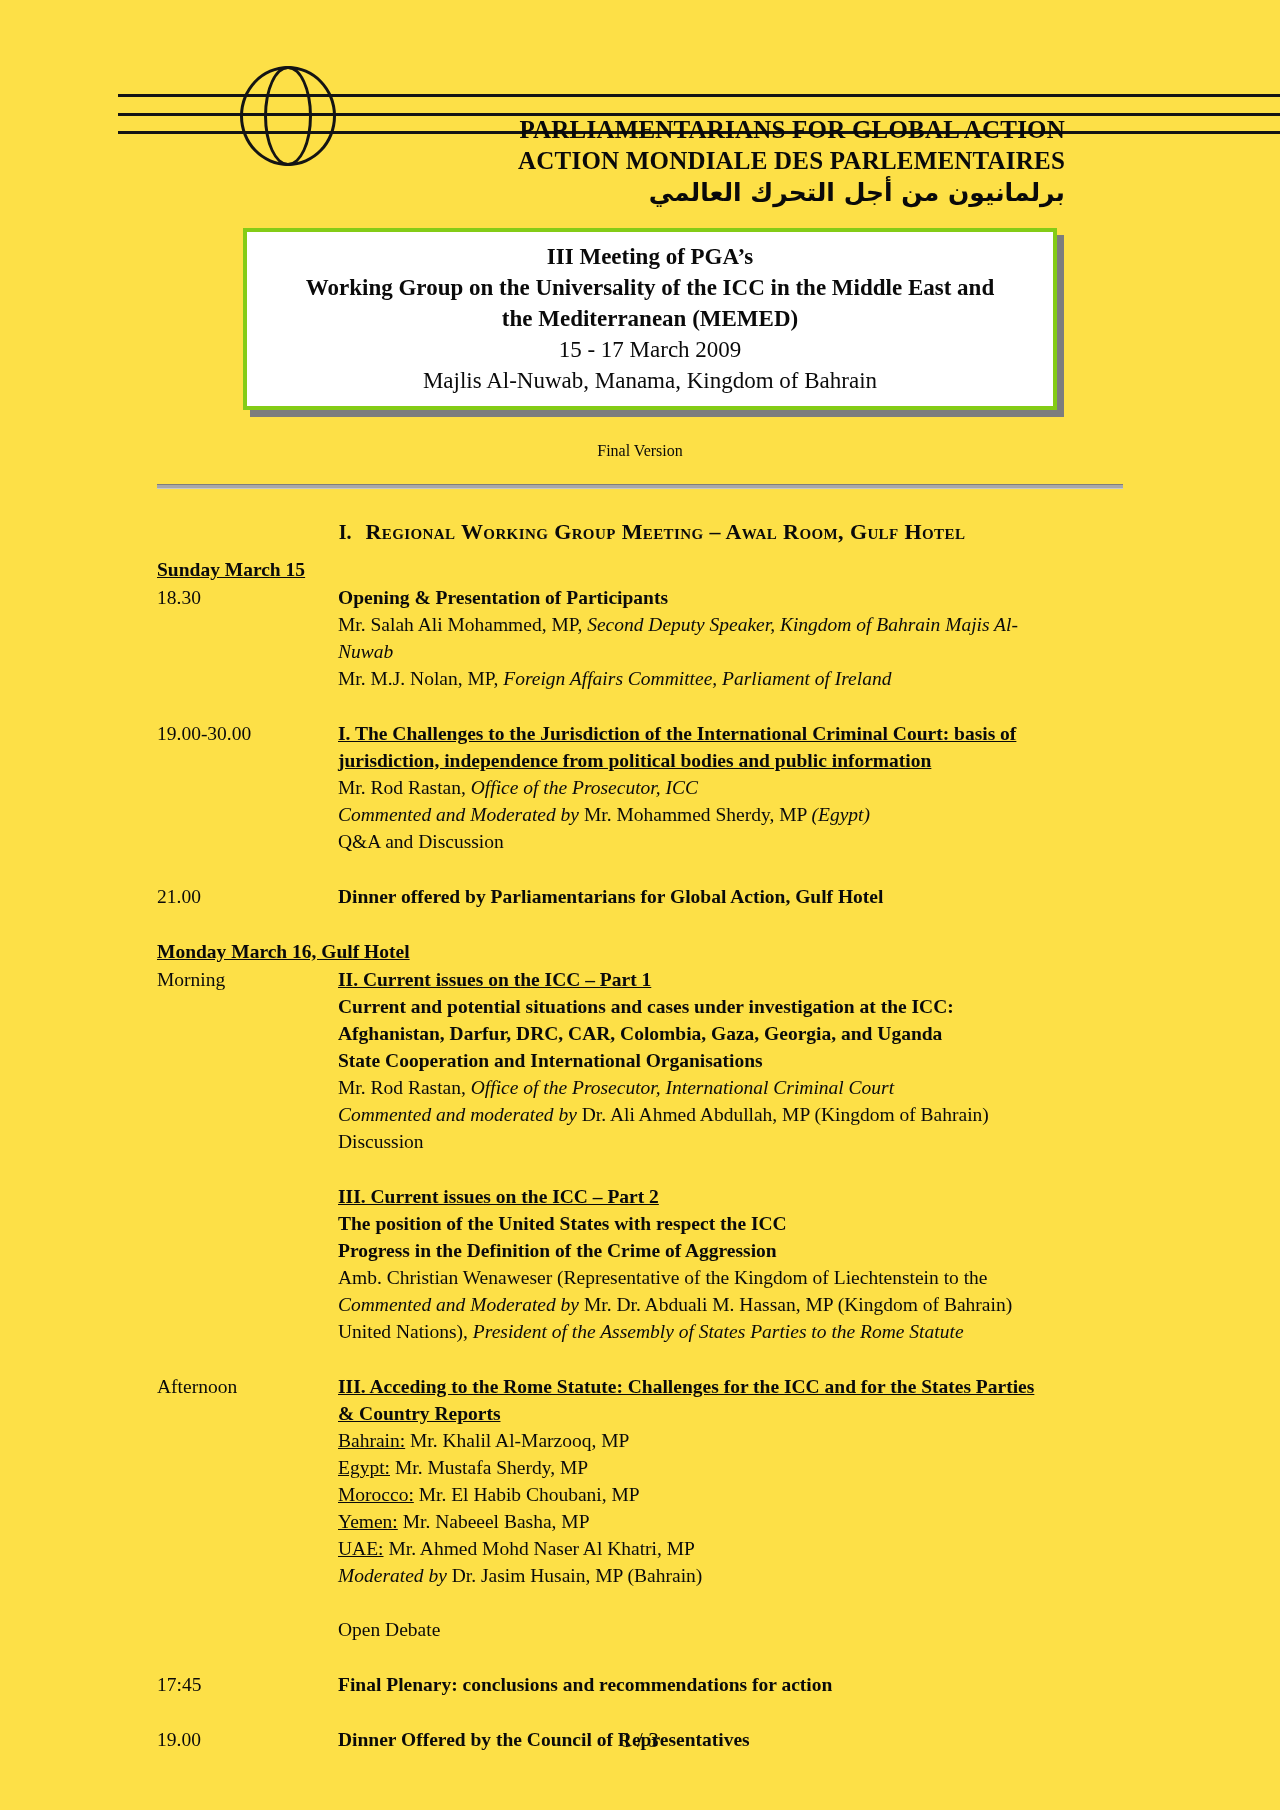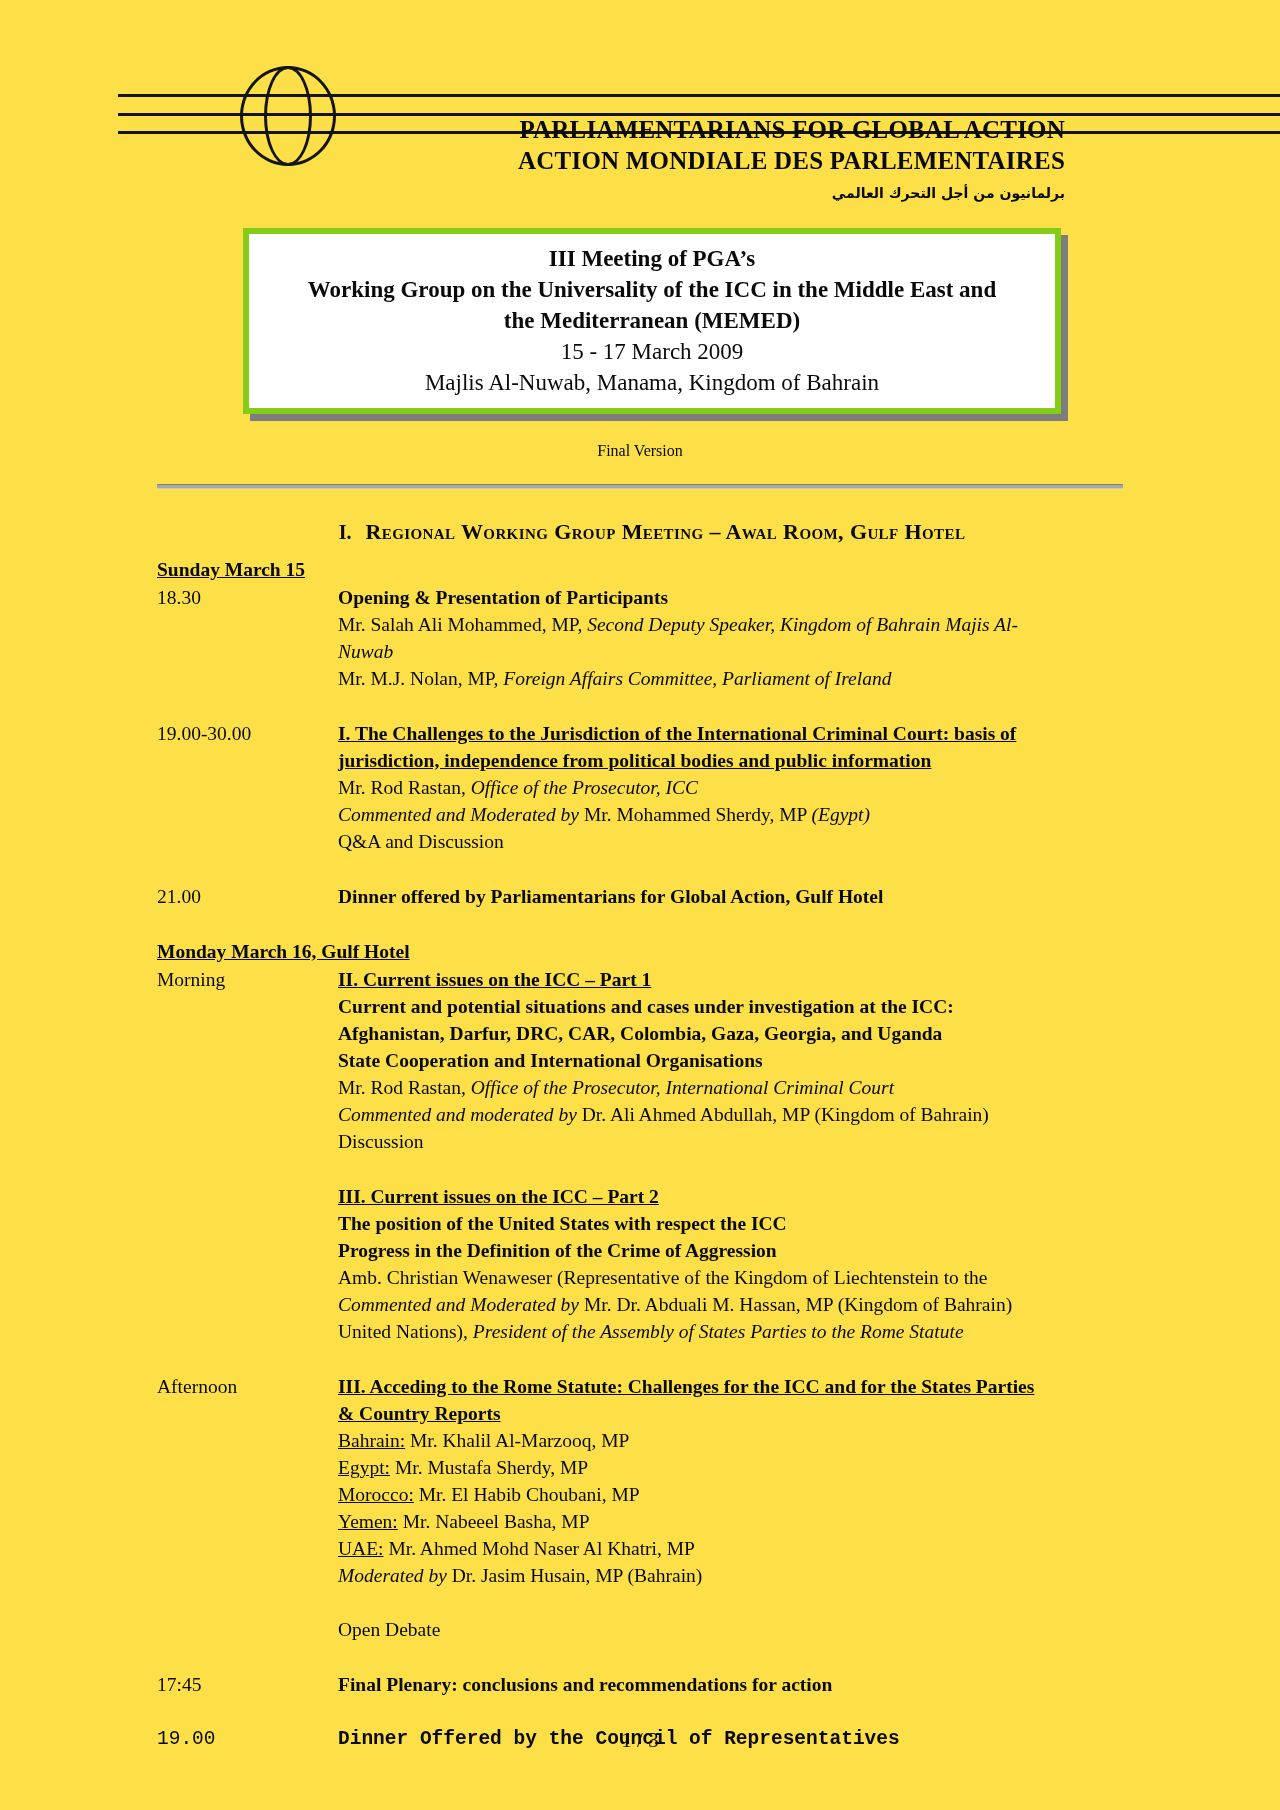--- a/index.html
+++ b/index.html
@@ -30,26 +30,26 @@
   
   .org-block {
     position:absolute; top:114px; right:215px;
     text-align:right;
     font-weight:bold; font-size:25px; line-height:31px;
     letter-spacing:0.2px;
     white-space:nowrap;
   }
   .org-block .arabic {
     font-family:"DejaVu Sans",sans-serif;
-    font-size:14px; font-weight:bold; margin-top:5px; line-height:24px;
+    font-size:25px; font-weight:bold; margin-top:5px; line-height:24px;
   }
   
   .title-box {
     position:absolute; left:243px; top:228px; width:794px;
-    border:6px solid #84cc16;
+    border:4px solid #84cc16;
     box-shadow:7px 7px 0 #7d7d7d;
     background:#fff;
     text-align:center;
     padding:9px 6px 10px 6px;
     font-size:23px; line-height:31px;
   }
   .b { font-weight:bold; }
   .i { font-style:italic; }
   .u { text-decoration:underline; }
   
@@ -70,21 +70,21 @@
     text-align:center; font-weight:bold; font-size:20px;
     margin:16px 0 4px 0;
   }
   .section-heading .numeral { margin-right:14px; }
   .section-heading .smallcaps { font-variant:small-caps; letter-spacing:0.4px; font-size:22px; }
   .row.day {
     font-weight:bold; text-decoration:underline;
     margin:10px 0 1px 0;
   }
   .row.item { display:flex; margin:0 0 28px 0; }
-  .row.item:last-child { margin-bottom:4px;font-family:Liberation Mono, monospace; }
+  .row.item:last-child { margin-bottom:4px; }
   .time { width:181px; flex-shrink:0; }
   .content { width:792px; }
   .line { min-height:27px; white-space:nowrap; }
   
   .page-number {
     position:absolute; top:1728px; left:0; width:100%;
     text-align:center; font-size:21px;
   }
 </style>
 </head>

